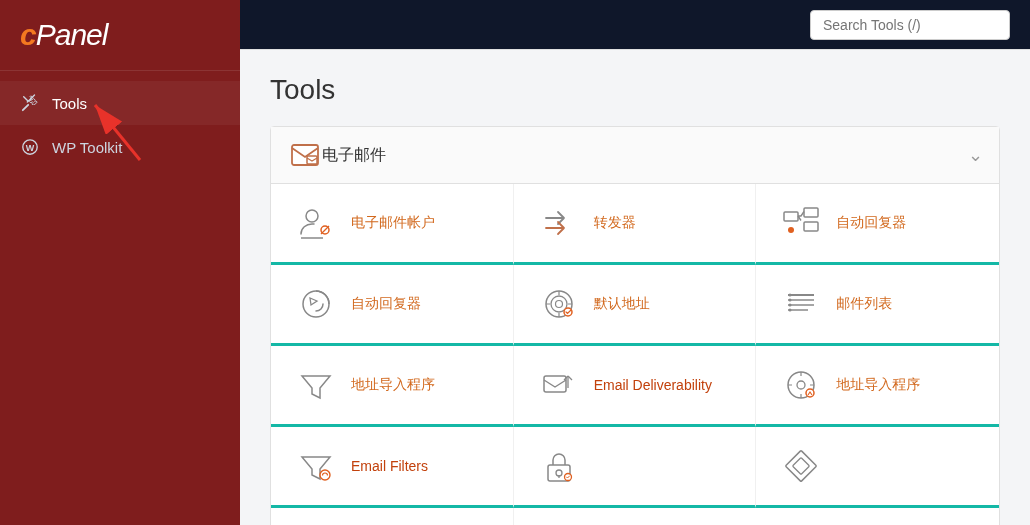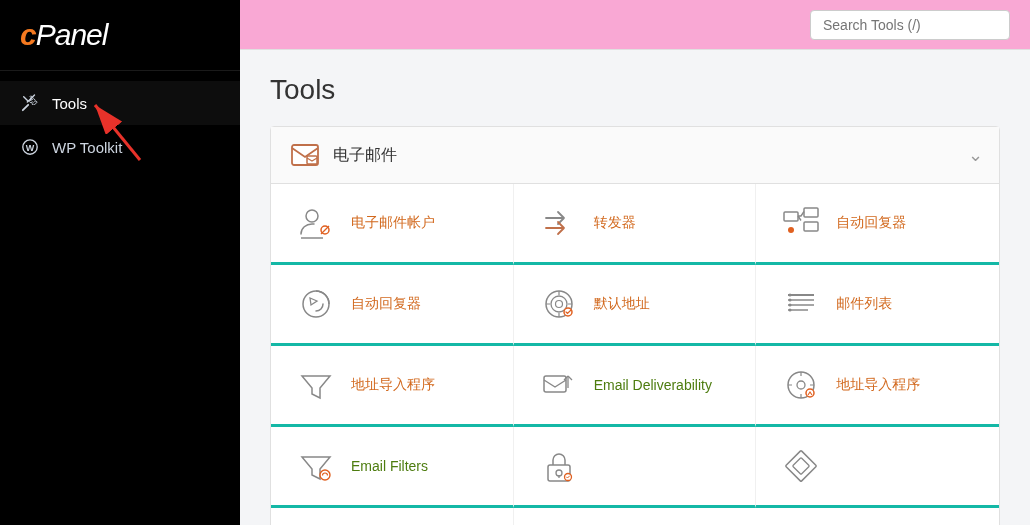--- a/index.html
+++ b/index.html
@@ -2,21 +2,21 @@
 <html><head>
   <meta charset="utf-8">
   <style>
     * { box-sizing: border-box; margin: 0; padding: 0; }
     body { font-family: Arial, sans-serif; display: flex; height: 525px; overflow: hidden; background: #f4f5f7; }
 
     
     .sidebar {
       width: 240px;
       min-width: 240px;
-      background: #000000;
+      background: #7f1d1d;
       color: #fff;
       display: flex;
       flex-direction: column;
       height: 525px;
     }
     .sidebar-logo {
       padding: 18px 20px 18px 20px;
       border-bottom: 1px solid rgba(255,255,255,0.1);
     }
     .cpanel-logo {
@@ -61,21 +61,21 @@
 
     
     .main {
       flex: 1;
       display: flex;
       flex-direction: column;
       background: #f4f5f7;
       overflow-y: auto;
     }
     .topbar {
-      background: #f9a8d4;
+      background: #0f172a;
       padding: 10px 20px;
       display: flex;
       justify-content: flex-end;
       align-items: center;
       border-bottom: 1px solid #e0e0e0;
       min-height: 50px;
     }
     .search-box {
       border: 1px solid #ccc;
       border-radius: 4px;
@@ -102,21 +102,21 @@
       border: 1px solid #e0e0e0;
       border-radius: 4px;
       margin-bottom: 16px;
     }
     .section-header {
       display: flex;
       align-items: center;
       padding: 14px 20px;
       border-bottom: 1px solid #e0e0e0;
       background: #fafafa;
-      gap: 14px;
+      gap: 3px;
       cursor: pointer;
       position: relative;
     }
     .section-header-title {
       font-size: 16px;
       color: #333;
       font-weight: 500;
     }
     .section-expand {
       position: absolute;
@@ -153,21 +153,21 @@
     }
     .tool-icon svg {
       width: 38px;
       height: 38px;
     }
     .tool-label {
       font-size: 14px;
       color: #d2691e;
       text-decoration: none;
     }
-    .tool-label.blue { color: #4d7c0f; }
+    .tool-label.blue { color: #c2410c; }
     .tool-label.orange { color: #d2691e; }
 
     
     .email-header-icon {
       width: 28px;
       height: 28px;
     }
 
     
     .sidebar { position: relative; }

